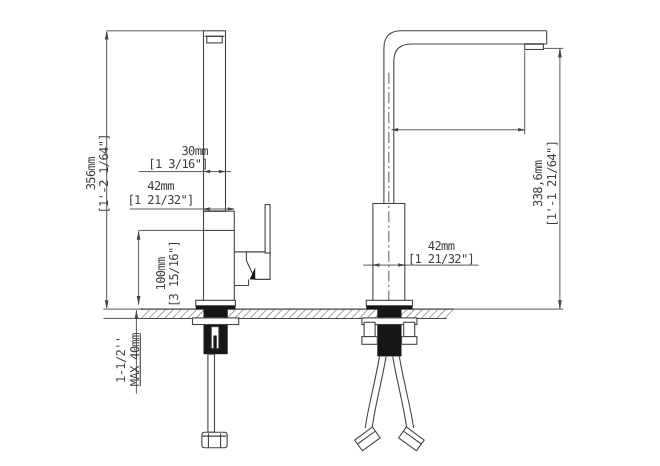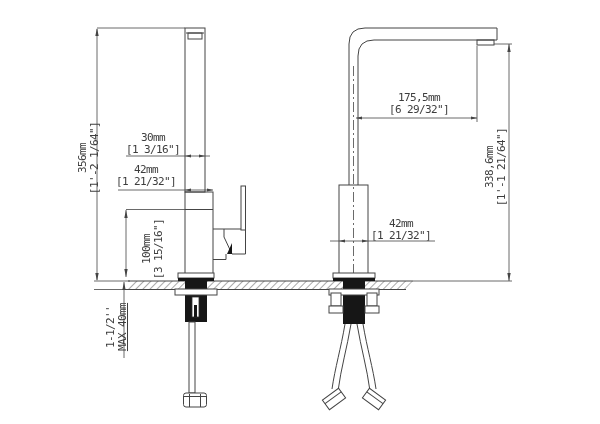--- a/index.html
+++ b/index.html
@@ -148,44 +148,40 @@
       <polygon points="509,281 507.3,273 510.7,273" stroke="none"></polygon>
     </g>
   </g>
 </svg>
 
   <div class="dim rot" style="left:47px;top:146px;width:84px;height:24px;">
     <span>356mm</span>
     <span>[1'-2 1/64"]</span>
   </div>
 
-  <div class="dim" style="left:117px;top:132px;width:72px;">
+  <div class="dim" style="left:117px;top:132px;width:72px;text-align:right;">
     <span>30mm</span>
     <span>[1 3/16"]</span>
   </div>
 
   <div class="dim" style="left:110px;top:164px;width:72px;">
     <span>42mm</span>
     <span>[1 21/32"]</span>
   </div>
 
   <div class="dim rot" style="left:119px;top:237px;width:68px;height:24px;">
     <span>100mm</span>
     <span>[3 15/16"]</span>
   </div>
 
   <div class="dim rot" style="left:86px;top:315px;width:62px;height:24px;">
     <span>1-1/2''</span>
     <span class="ul">MAX 40mm</span>
   </div>
 
-  <div class="dim" style="left:382px;top:92px;width:74px;">
-    <span>175,5mm</span>
-    <span>[6 29/32"]</span>
-  </div>
 
   <div class="dim" style="left:364px;top:218px;width:74px;">
     <span>42mm</span>
     <span>[1 21/32"]</span>
   </div>
 
   <div class="dim rot" style="left:452px;top:155px;width:88px;height:24px;">
     <span>338,6mm</span>
     <span>[1'-1 21/64"]</span>
   </div>

